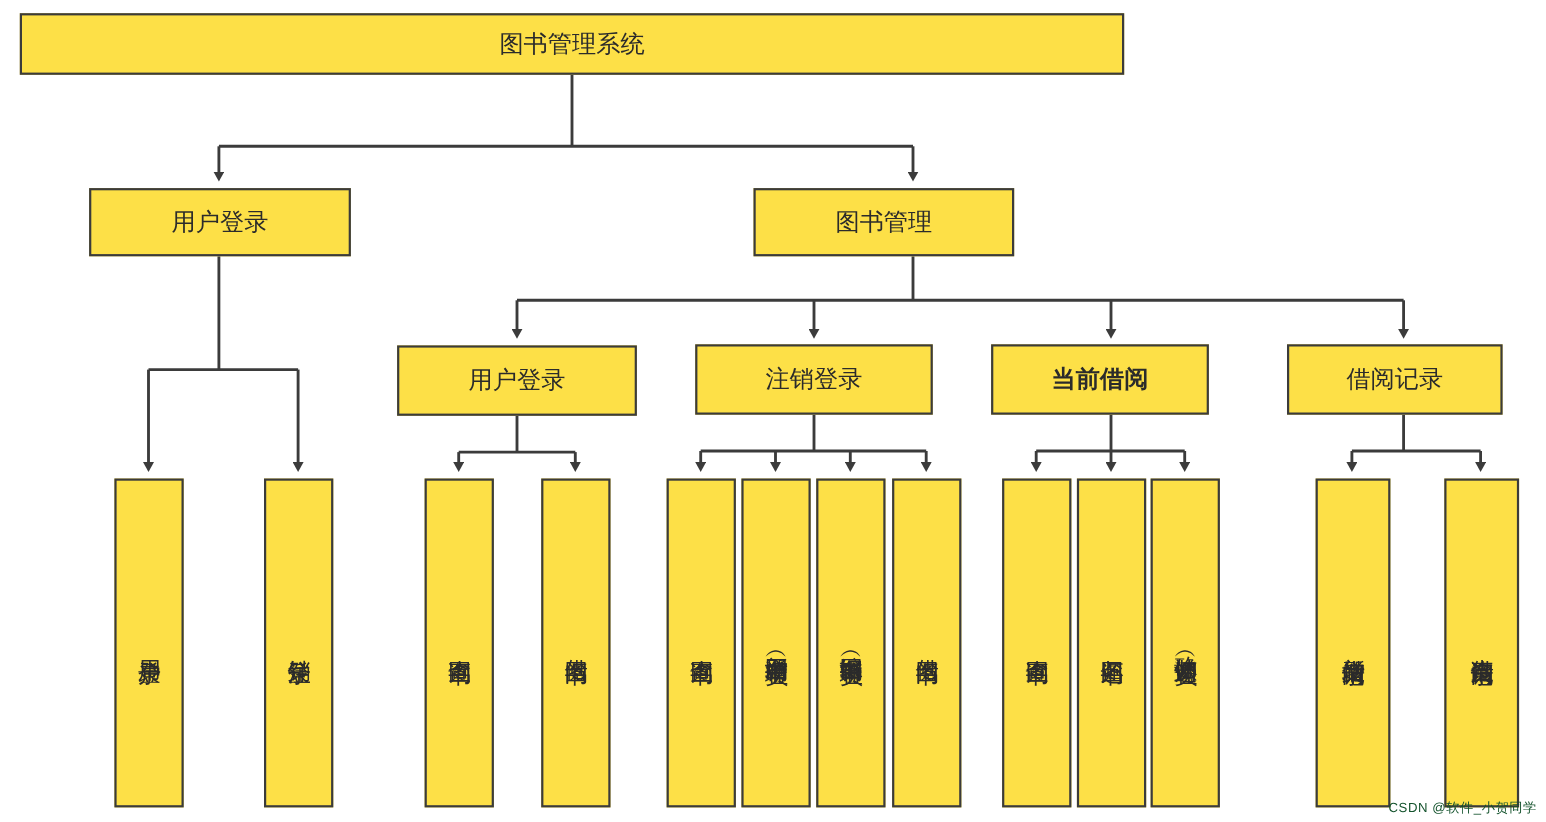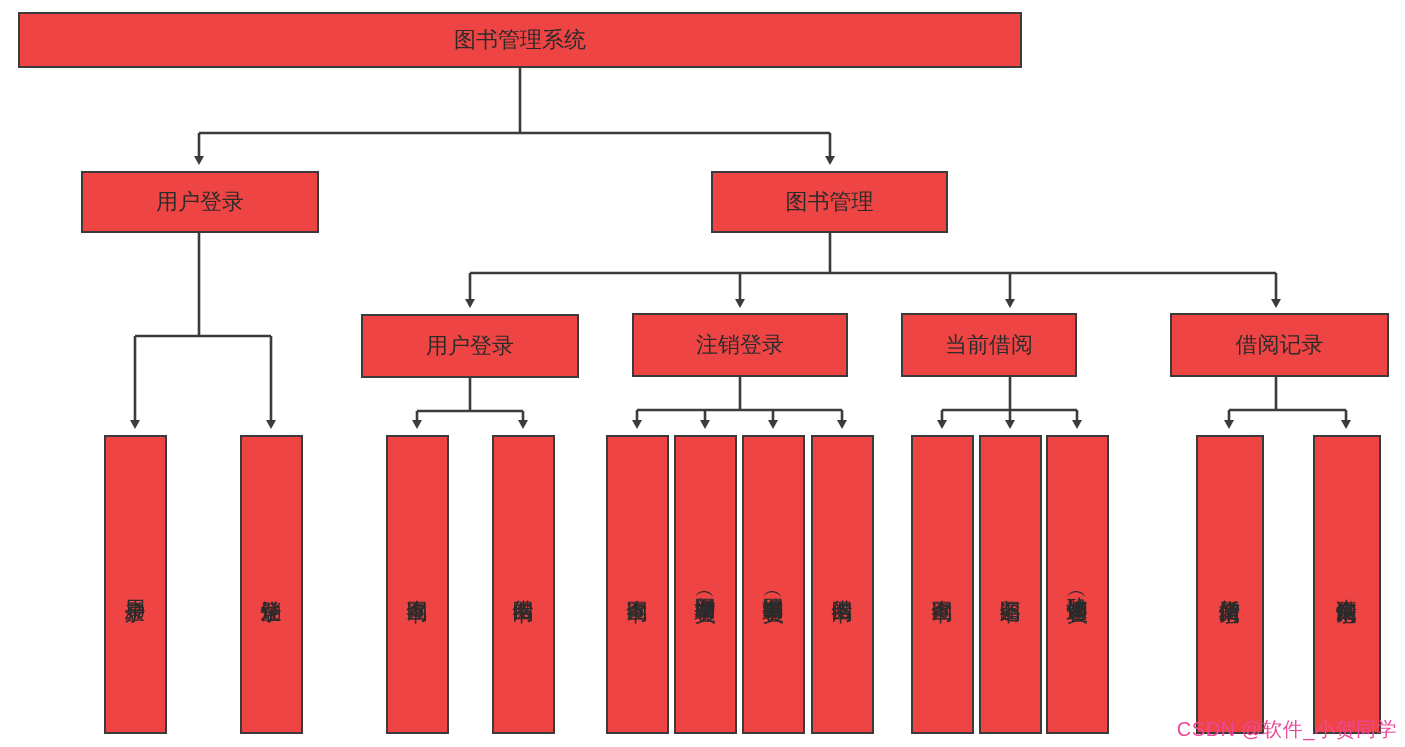--- a/index.html
+++ b/index.html
@@ -8,21 +8,21 @@
     background:#ffffff;
     font-family:"Liberation Sans","DejaVu Sans",sans-serif;
     overflow:hidden;
   }
   #canvas{position:relative;width:1405px;height:747px;}
   svg.wires{position:absolute;left:0;top:0;width:1405px;height:747px;}
 
   .node{
     position:absolute;
     box-sizing:border-box;
-    background:#ef4444;
+    background:#fde047;
     border:2.5px solid #3b3b3b;
     display:flex;
     align-items:center;
     justify-content:center;
     color:#2b2b2b;
   }
   .node .lbl{
     display:block;
     line-height:1.12;
     text-align:center;
@@ -32,22 +32,22 @@
   .v-node .lbl{
     font-size:21px;
     writing-mode:vertical-rl;
     text-orientation:upright;
     letter-spacing:1px;
     line-height:1.0;
   }
   .watermark{
     position:absolute;
     right:8px;bottom:4px;
-    font-size:20px;
-    color:#ec4899;
+    font-size:12px;
+    color:#14532d;
     letter-spacing:.5px;
     white-space:nowrap;
   }
 </style>
 </head>
 <body>
 
 <div id="canvas">
 
   <svg class="wires" viewBox="0 0 1405 747" xmlns="http://www.w3.org/2000/svg">
@@ -100,34 +100,34 @@
     </g>
   </svg>
 
   <div class="node h-node" style="left:18px;top:12px;width:1004px;height:56px;">
     <span class="lbl">图书管理系统</span>
   </div>
 
   <div class="node h-node" style="left:81px;top:171px;width:238px;height:62px;">
     <span class="lbl">用户登录</span>
   </div>
-  <div class="node h-node" style="left:711px;top:171px;width:237px;height:62px;">
+  <div class="node h-node" style="left:685px;top:171px;width:237px;height:62px;">
     <span class="lbl">图书管理</span>
   </div>
 
   <div class="node h-node" style="left:361px;top:314px;width:218px;height:64px;">
     <span class="lbl">用户登录</span>
   </div>
   <div class="node h-node" style="left:632px;top:313px;width:216px;height:64px;">
     <span class="lbl">注销登录</span>
   </div>
-  <div class="node h-node" style="left:901px;top:313px;width:176px;height:64px;">
+  <div class="node h-node" style="left:901px;top:313px;width:198px;height:64px;font-weight:bold;">
     <span class="lbl">当前借阅</span>
   </div>
-  <div class="node h-node" style="left:1170px;top:313px;width:219px;height:64px;">
+  <div class="node h-node" style="left:1170px;top:313px;width:196px;height:64px;">
     <span class="lbl">借阅记录</span>
   </div>
 
   <div class="node v-node" style="left:104px;top:435px;width:63px;height:299px;">
     <span class="lbl">用户登录</span>
   </div>
   <div class="node v-node" style="left:240px;top:435px;width:63px;height:299px;">
     <span class="lbl">注销登录</span>
   </div>
 

